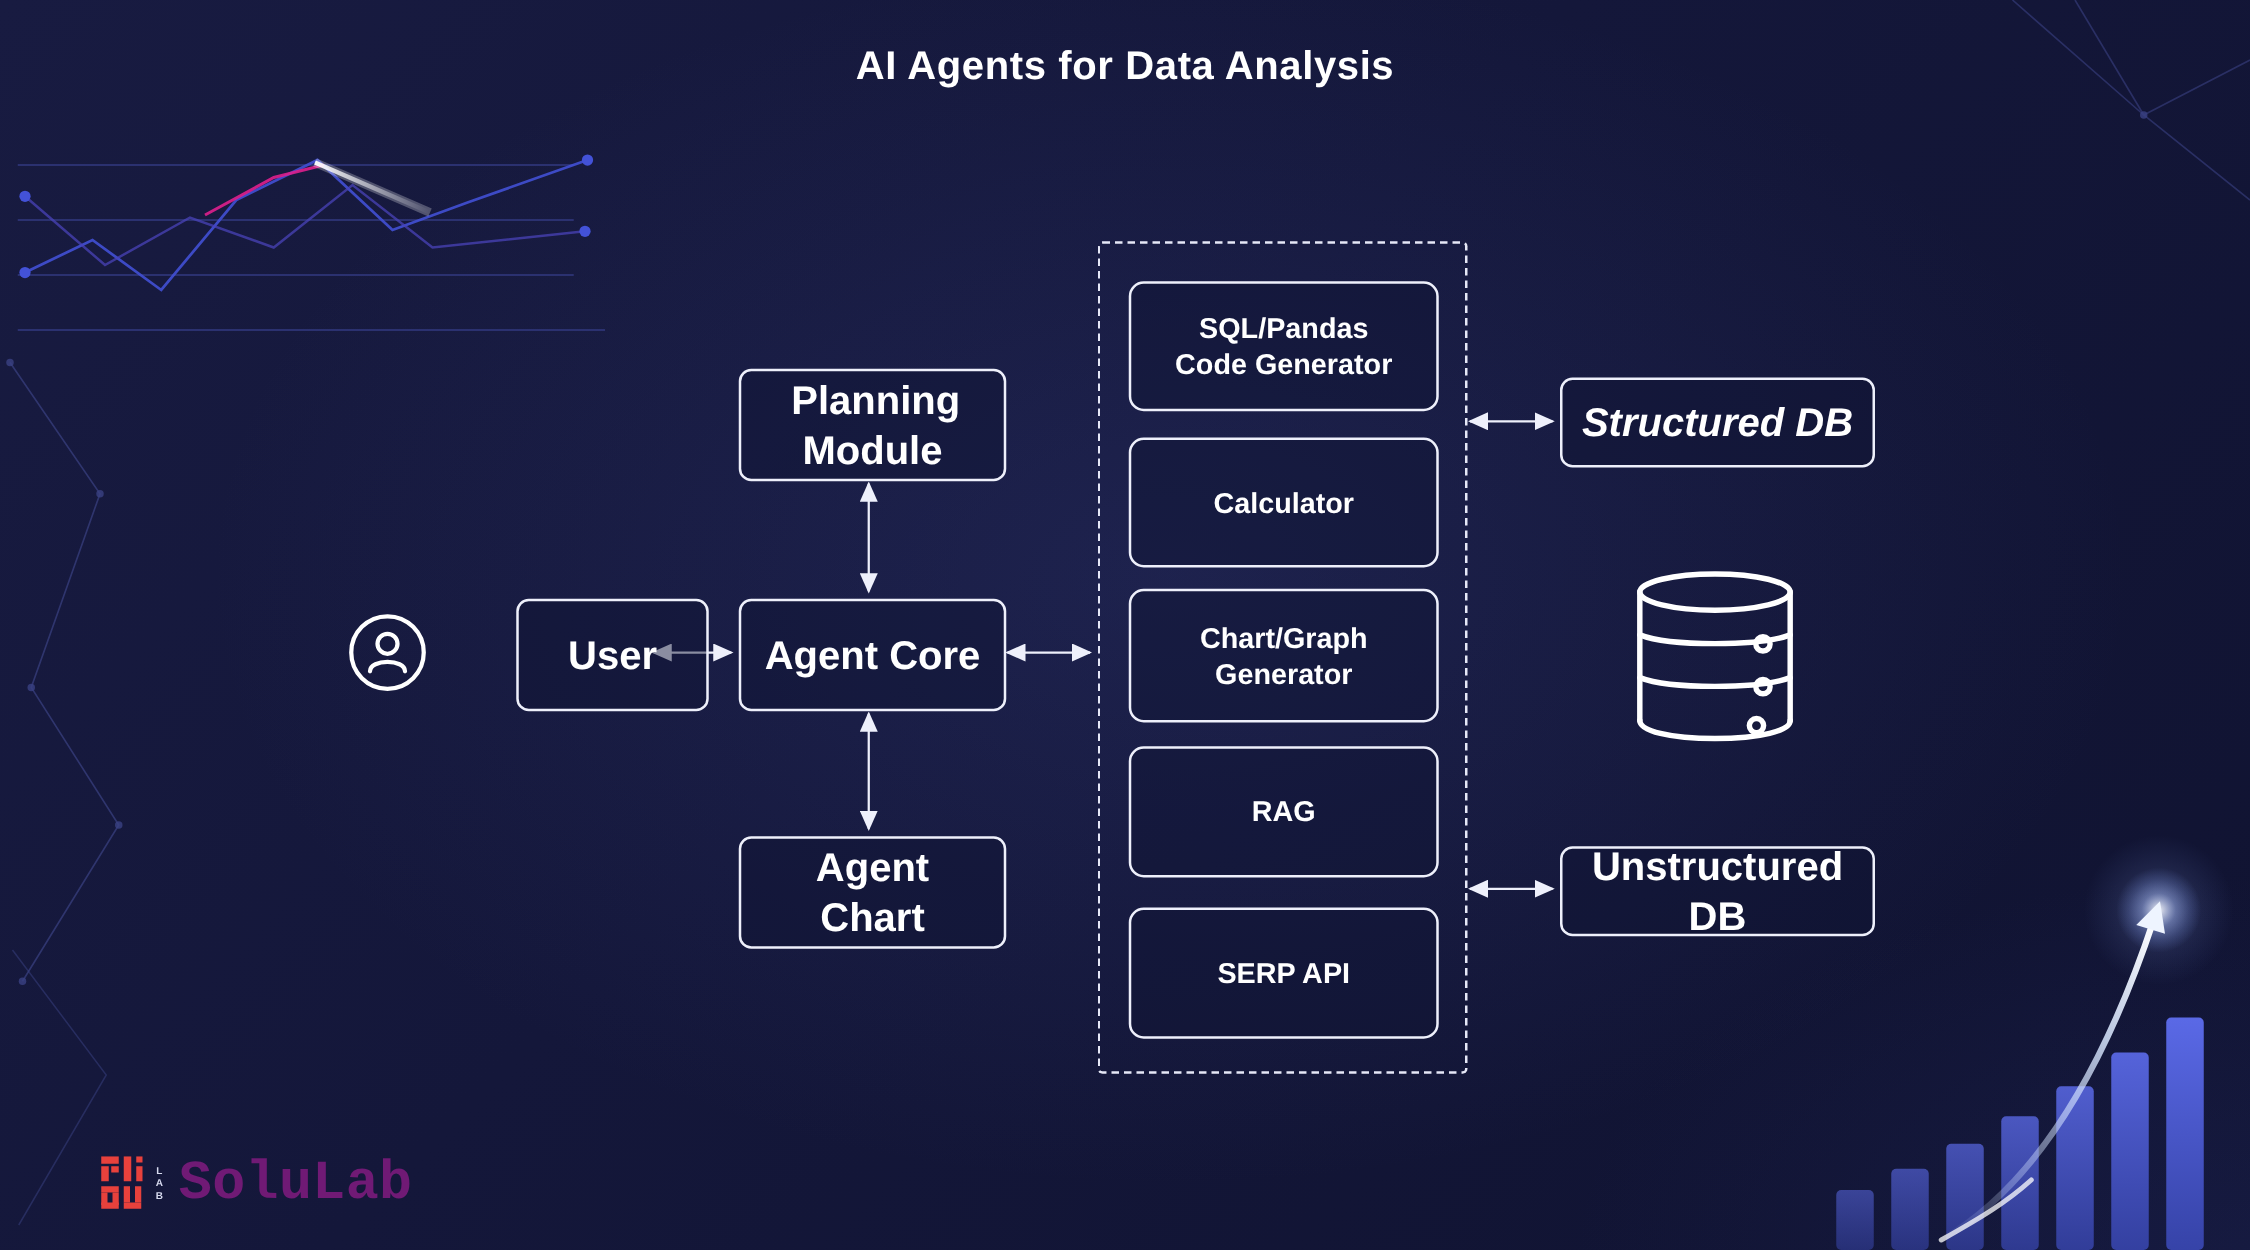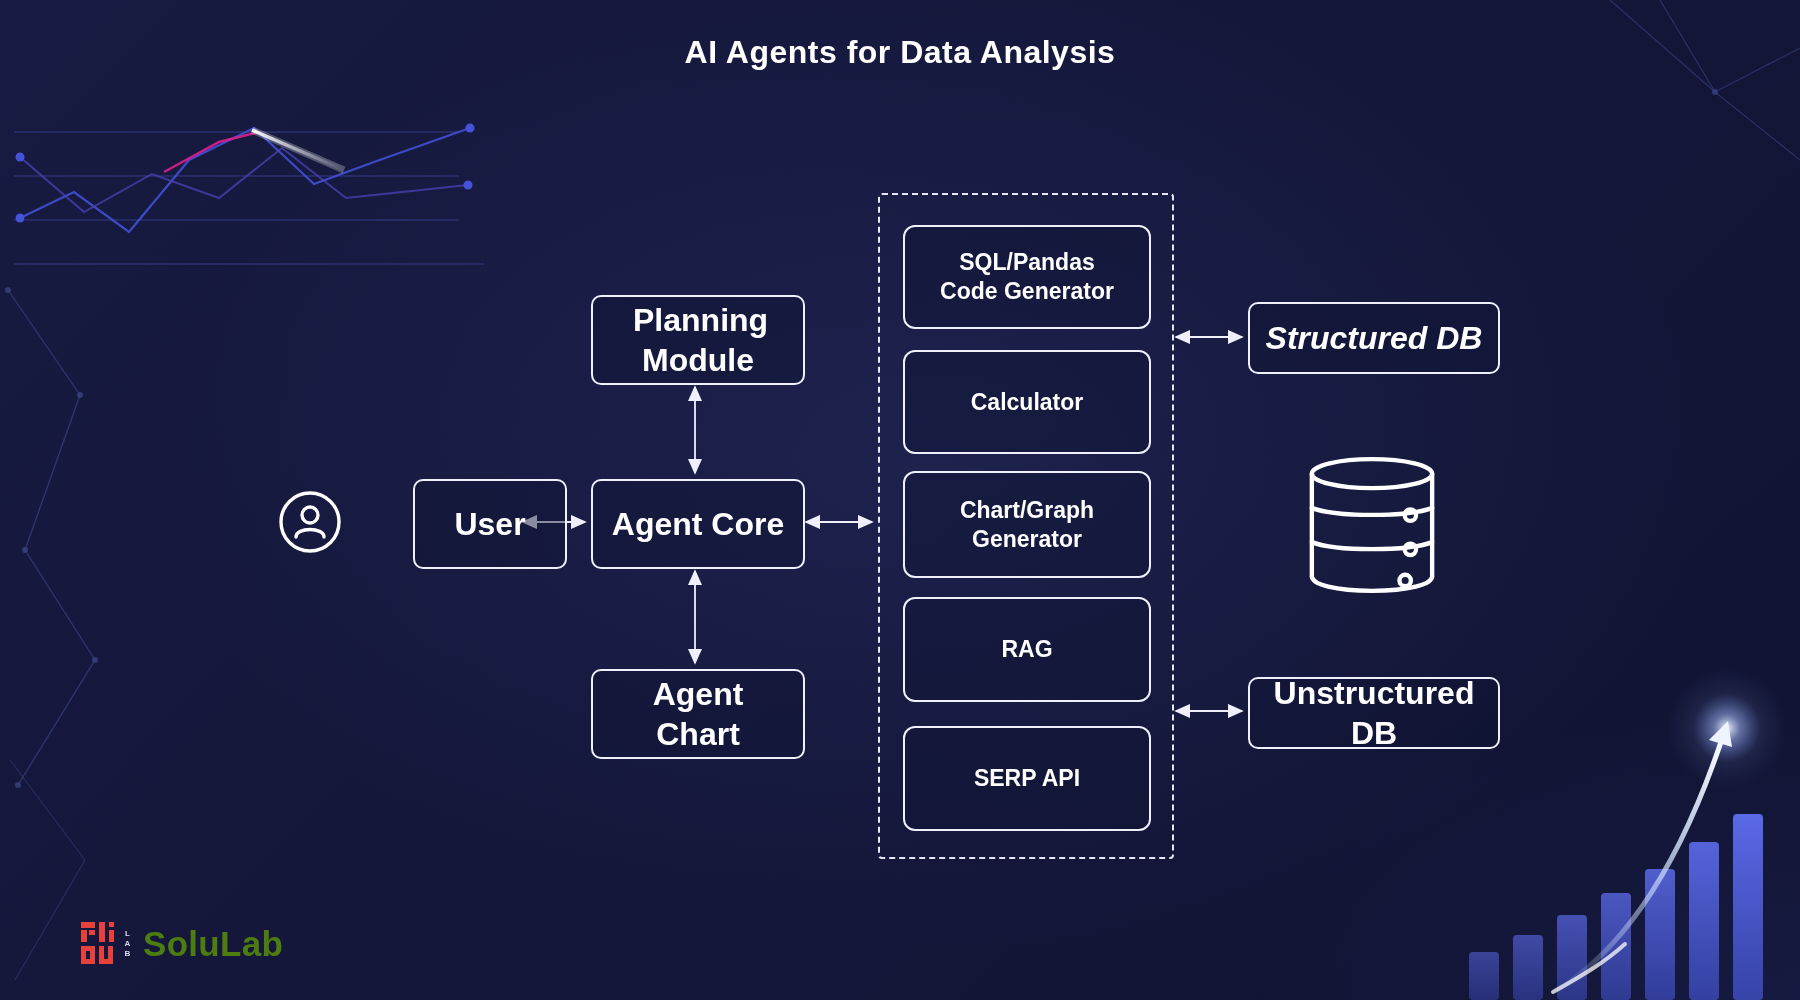--- a/index.html
+++ b/index.html
@@ -51,21 +51,21 @@
   #decor-const-left{left:0;top:260px;}
   #decor-const-tr{right:0;top:0;}
   #decor-const-bl{left:0;bottom:0;}
 
   .logo{position:absolute;left:78px;top:922px;display:flex;align-items:center;gap:12px;}
   .logo-mark-wrap{display:flex;align-items:center;gap:3px;}
   .mark-lab{
     writing-mode:vertical-rl;text-orientation:upright;
     font-size:8px;line-height:8px;letter-spacing:1px;color:#d6d9ee;font-weight:700;
   }
-  .logo-text{font-size:35px;font-weight:600;color:#4d7c0f;letter-spacing:0.3px;}
+  .logo-text{font-size:44px;font-weight:600;color:#701a75;letter-spacing:0.3px;font-family:Liberation Mono, monospace;}
 </style>
 </head>
 <body>
 
 <div class="stage">
 
   <svg id="decor-linechart" class="decor" width="470" height="168" viewBox="0 0 470 168">
     <defs>
       <linearGradient id="streak" x1="0" y1="0" x2="1" y2="0">
         <stop offset="0" stop-color="#ffffff" stop-opacity="0.95"></stop>

